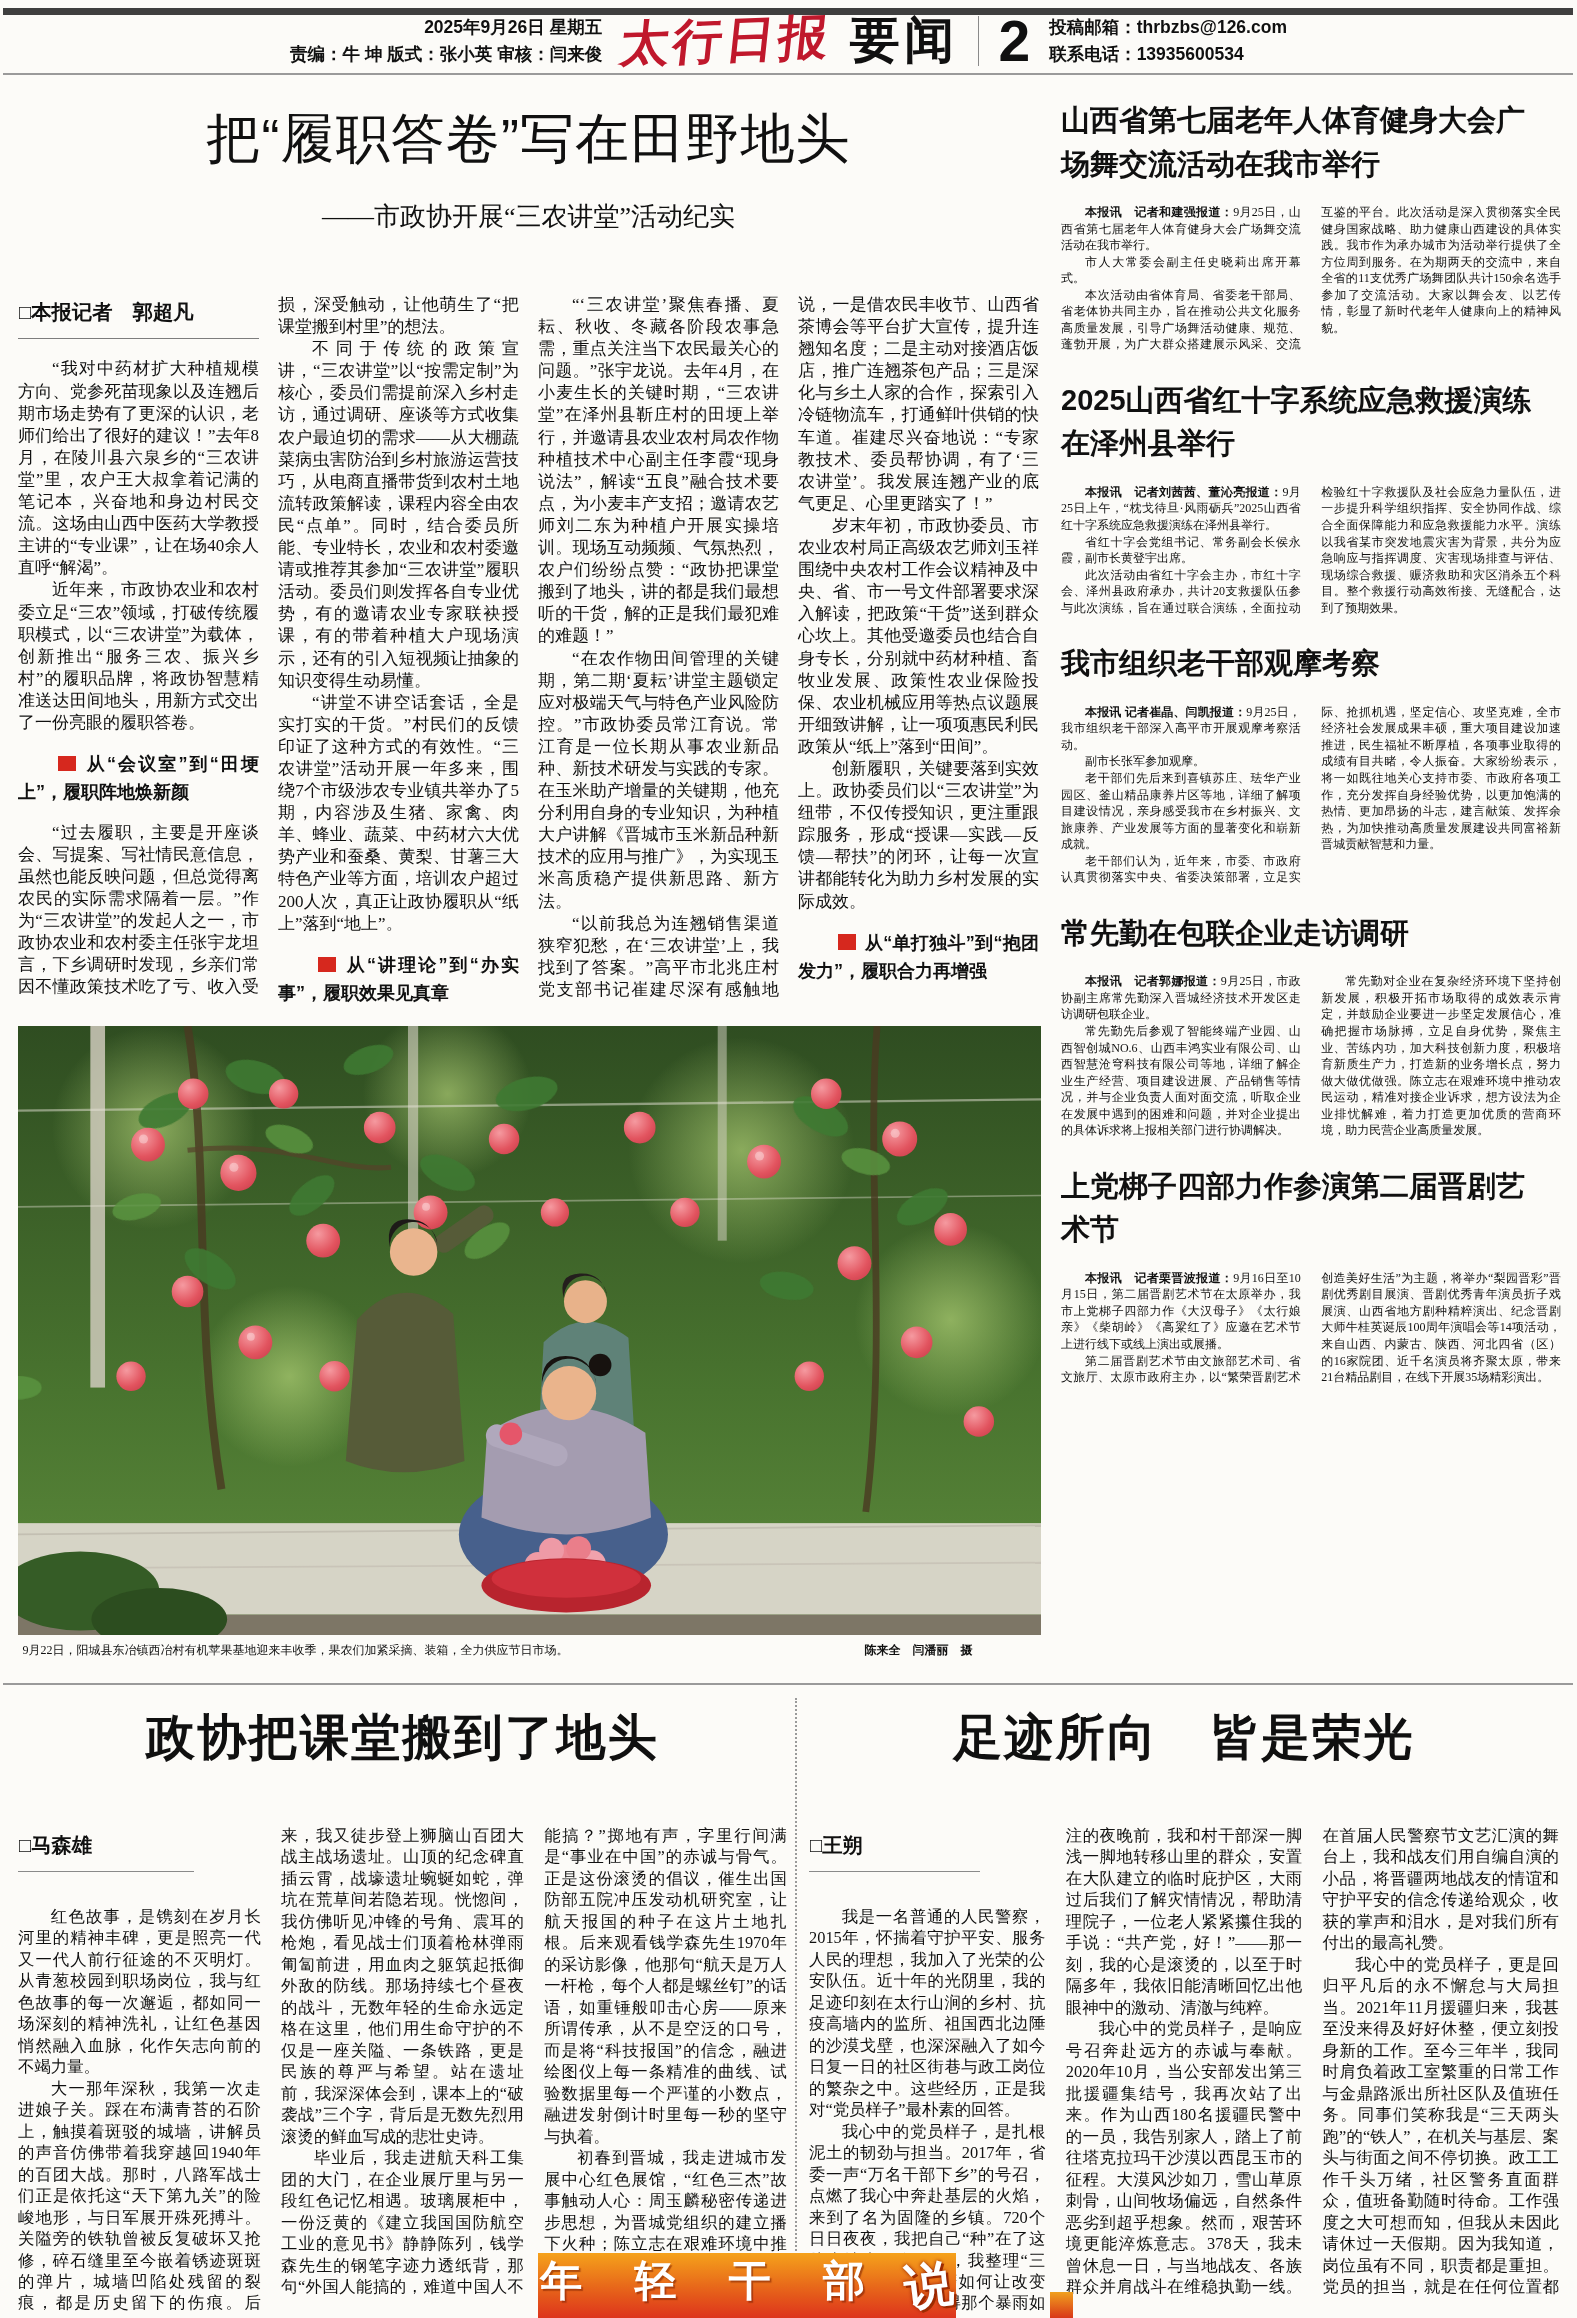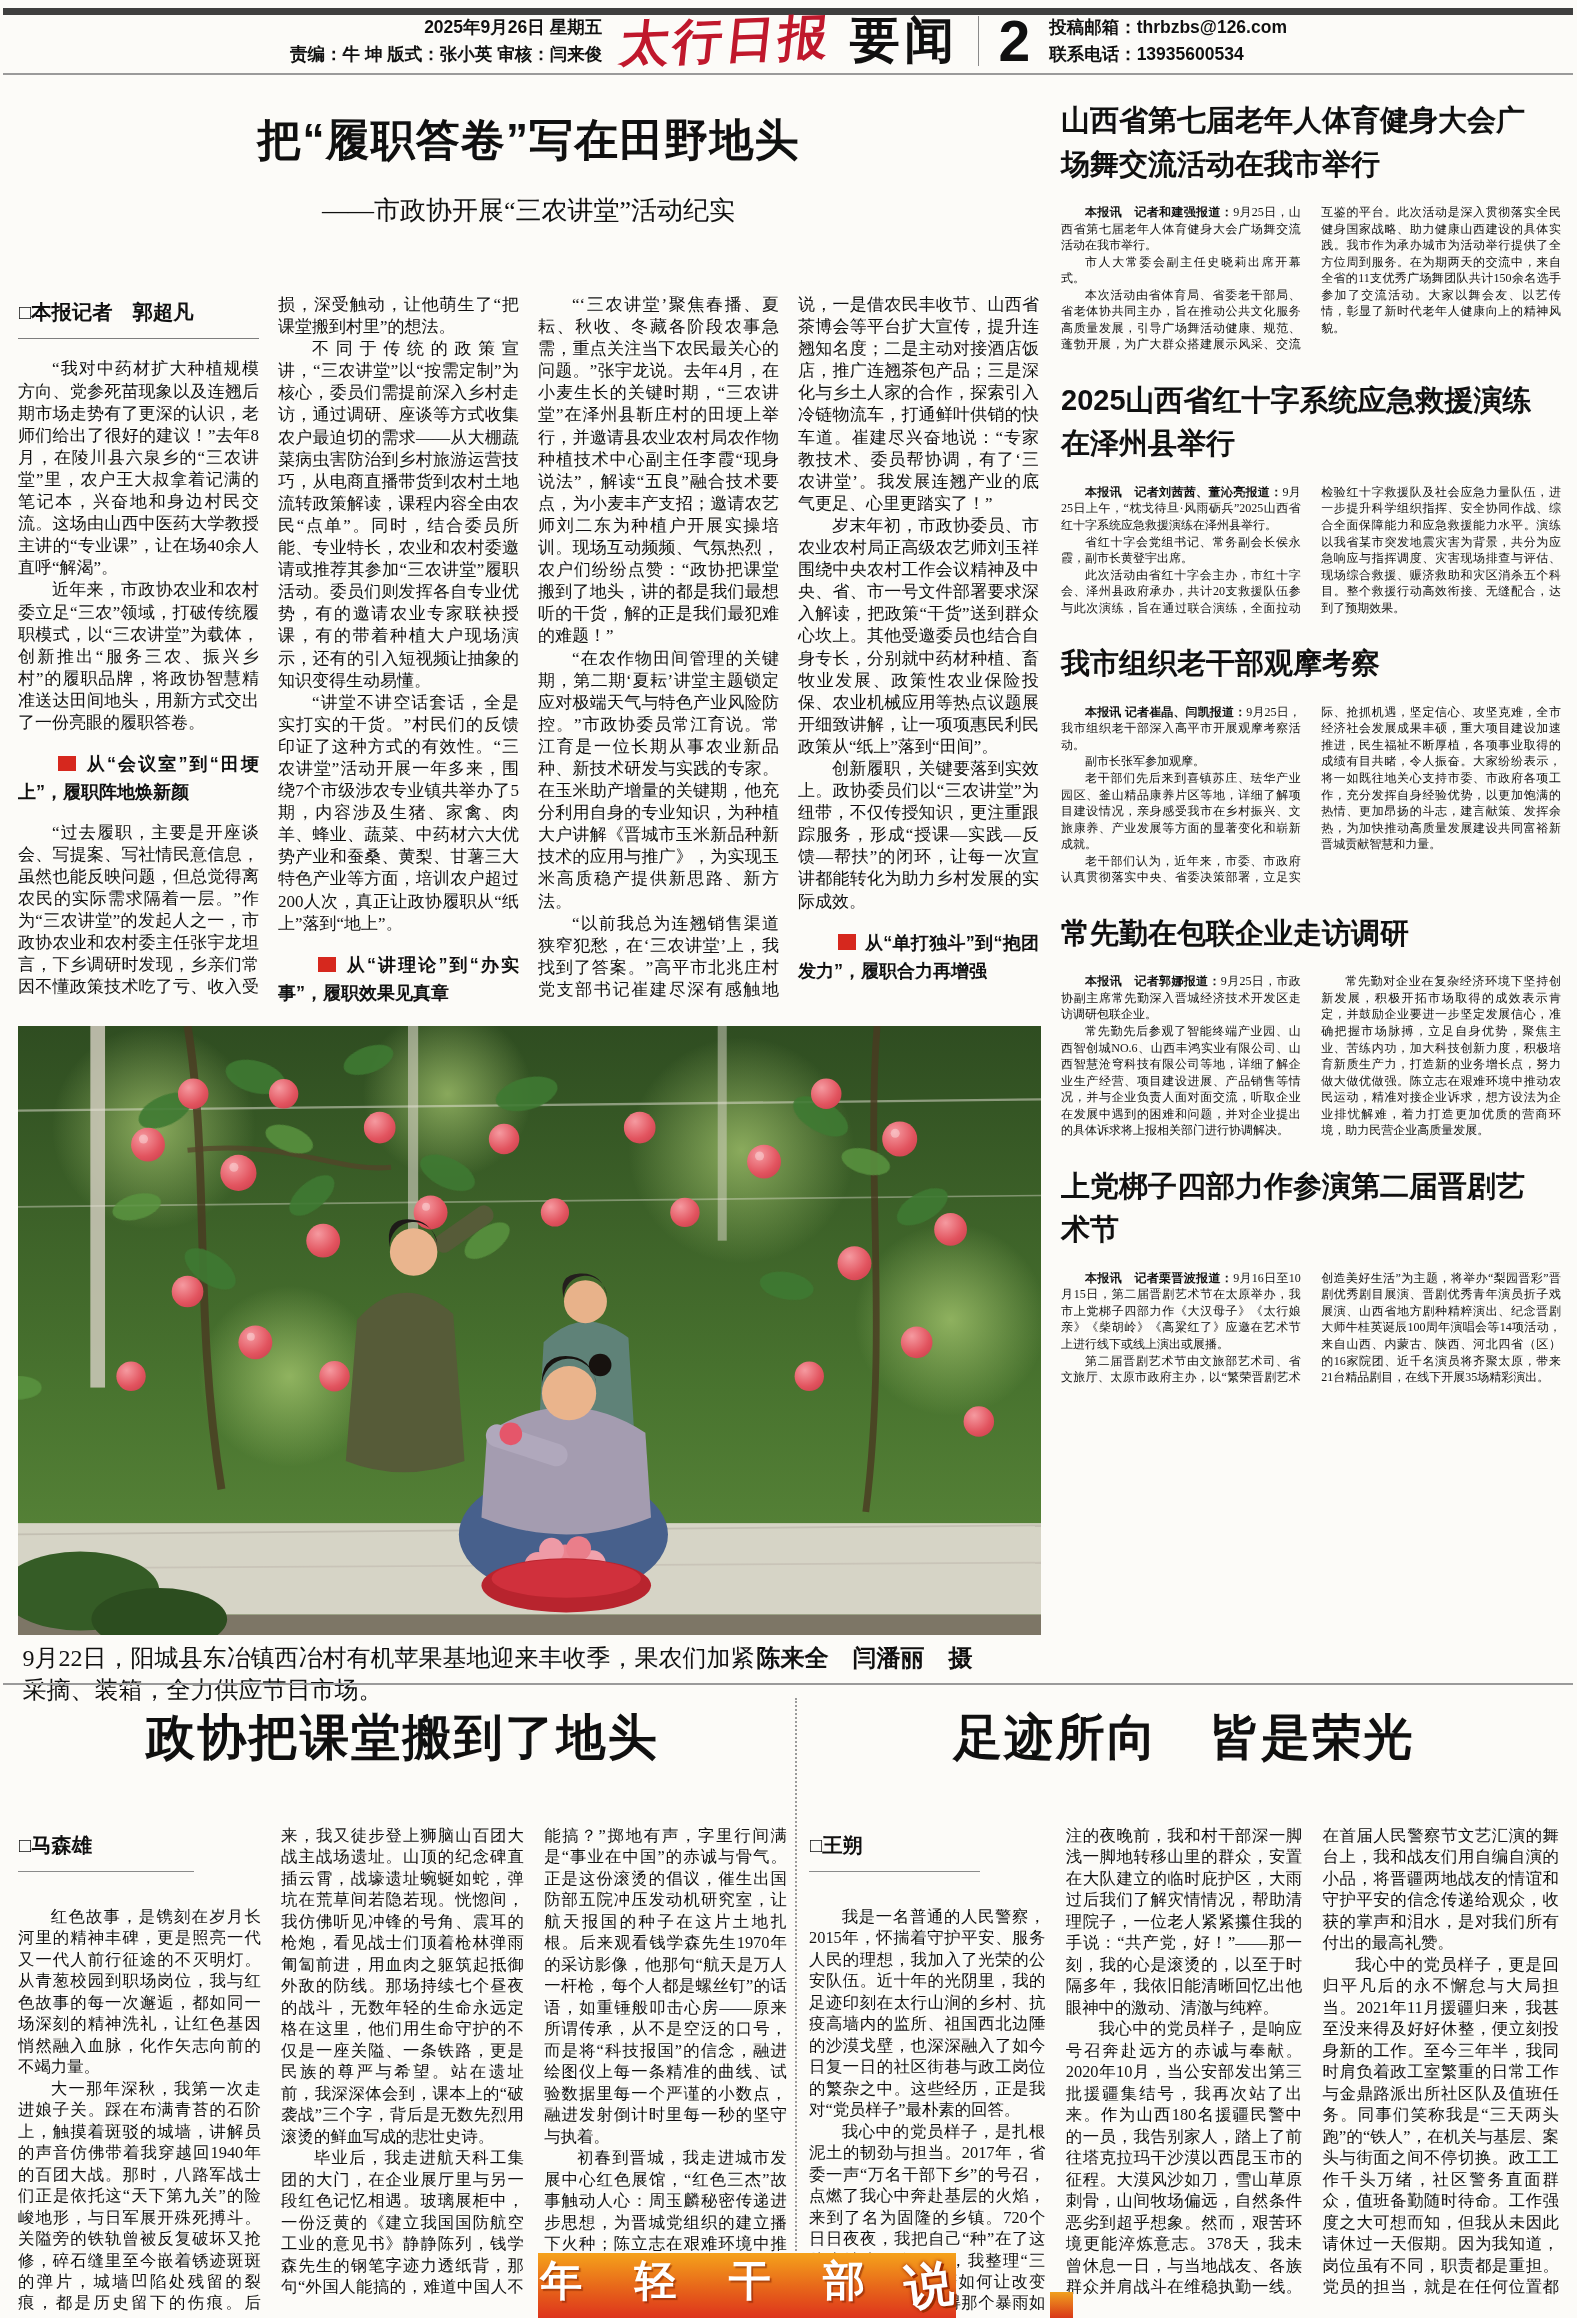--- a/index.html
+++ b/index.html
@@ -12,34 +12,34 @@
   .hdr-dates{text-align:right;font-weight:bold;font-size:17.5px;line-height:1.55;font-family:"Liberation Sans",sans-serif;}
   .masthead{font-size:49px;font-weight:900;color:#c0182c;transform:skewX(-8deg) rotate(-2deg);
             font-family:"DejaVu Serif",serif;letter-spacing:3.4px;white-space:nowrap;}
   .section-name{font-size:50px;font-weight:900;font-family:"Liberation Sans",sans-serif;letter-spacing:4.5px;}
   .vline{width:1.7px;height:50px;background:#8a8a8a;}
   .page-num{font-size:57px;font-weight:700;font-family:"Liberation Sans",sans-serif;}
   .hdr-contact{text-align:left;font-weight:bold;font-size:17.5px;line-height:1.55;font-family:"Liberation Sans",sans-serif;}
   .header-rule{left:3.4px;top:73px;width:1570px;height:1.7px;background:#9a9a9a;}
   
   .main-head{left:18px;top:95px;width:1021px;text-align:center;}
-  .main-head h1{margin:16px;font-size:44px;font-weight:700;font-family:"Liberation Sans",sans-serif;letter-spacing:1.1px;}
+  .main-head h1{margin:8px;font-size:54px;font-weight:400;font-family:"Liberation Sans",sans-serif;letter-spacing:1.1px;}
   .subhead{margin-top:22.6px;font-size:26px;font-weight:500;}
   .main-body{left:18px;top:294px;width:1021px;height:724px;column-count:4;column-gap:19px;column-fill:auto;
              overflow:hidden;font-size:17px;line-height:1.3;text-align:justify;}
   .byline{font-size:20.3px;font-weight:bold;font-family:"Liberation Sans",sans-serif;
           border-bottom:1.7px solid #7d7d7d;padding:4.5px 0 13.6px 1.1px;margin-bottom:19px;}
   p.para{margin:0;text-indent:2em;}
   p.sec{margin:17px 0 14.7px;text-indent:2.2em;font-weight:800;font-family:"Liberation Sans",sans-serif;
         font-size:18px;line-height:1.55;}
   .redsq{display:inline-block;width:18px;height:15.3px;background:#d6281e;margin-right:9px;vertical-align:-1.1px;}
   
   .photo{left:18px;top:1026px;width:1021px;height:609px;}
   .photo svg{display:block;}
-  .photo-caption{left:22.6px;top:1642px;width:1012px;display:flex;justify-content:space-between;font-size:24px;}
+  .photo-caption{left:22.6px;top:1642px;width:1012px;display:flex;justify-content:space-between;font-size:12px;}
   .cap-credit{font-weight:bold;margin-right:62px;white-space:nowrap;}
   .mid-rule{left:3.4px;top:1683px;width:1570px;height:1.7px;background:#9a9a9a;}
   
   .sidebar{left:1061px;top:99px;width:500px;}
   .sb-article{margin-bottom:26px;}
   .sb-title{font-family:"Liberation Sans",sans-serif;font-weight:900;font-size:29px;line-height:1.5;margin:0 9px 18px 0;}
   .sb-body{column-count:2;column-gap:20.3px;font-size:12px;line-height:1.38;text-align:justify;}
   .lead{font-weight:bold;font-family:"Liberation Sans",sans-serif;}
   
   .bl-head{left:18px;top:1705px;width:769px;text-align:center;margin:0;

